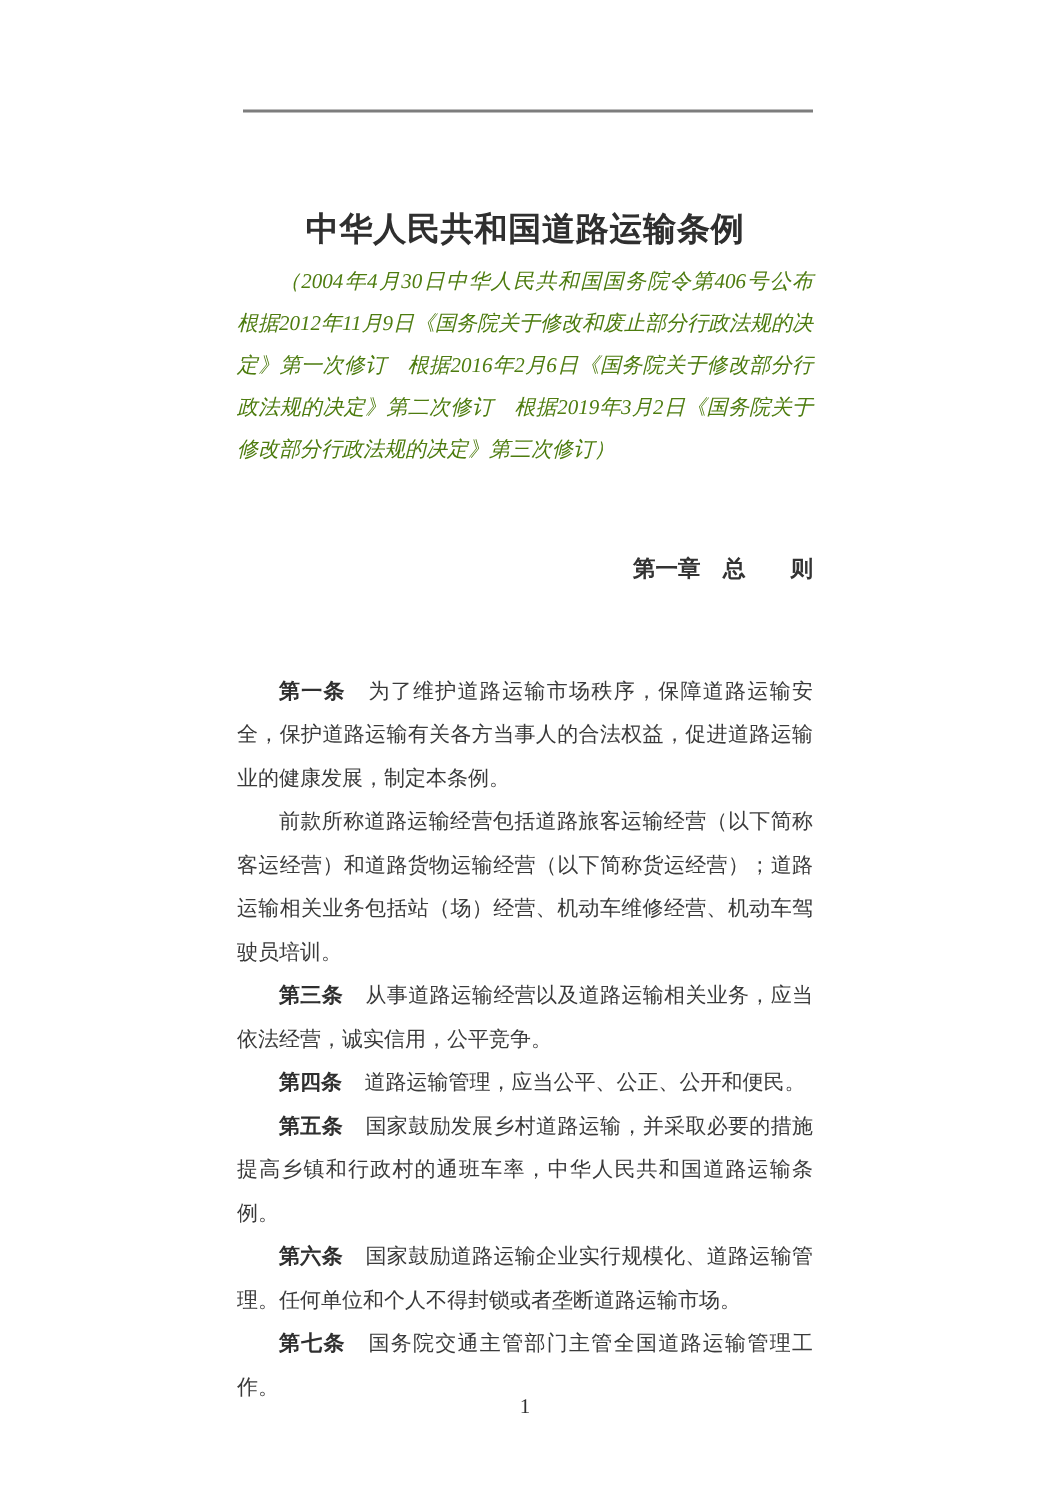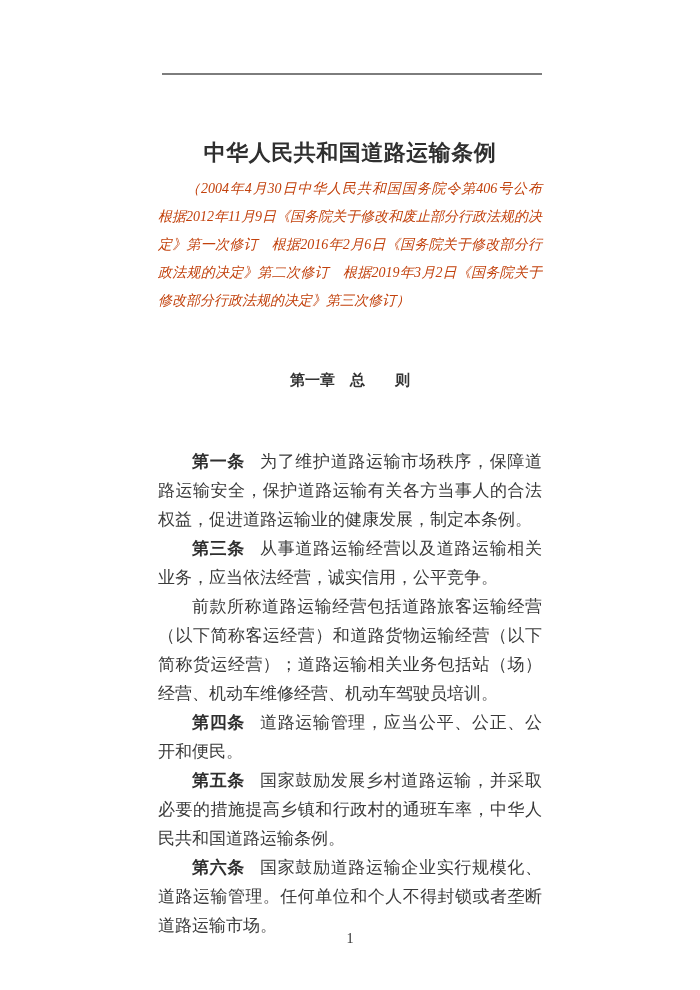--- a/index.html
+++ b/index.html
@@ -36,36 +36,36 @@
     letter-spacing: 0.5px;
     color: #2f2f2f;
   }
   .preamble {
     margin: 6px 0 0 0;
     font-size: 14px;
     line-height: 28px;
     font-style: italic;
     text-align: justify;
     text-indent: 2em;
-    color: #c2410c;
+    color: #4d7c0f;
   }
   .chapter-heading {
     margin: 55px 0 0 0;
     font-size: 15px;
     line-height: 20px;
     font-weight: 700;
-    text-align: center;
+    text-align: right;
     color: #333333;
   }
   .doc-body {
     margin-top: 57px;
   }
   .para {
     margin: 0;
-    font-size: 17px;
+    font-size: 14px;
     line-height: 29px;
     text-align: justify;
     text-indent: 2em;
     color: #3a3a3a;
   }
   .para-label {
     font-weight: 700;
     margin-right: 15px;
     color: #2f2f2f;
   }
@@ -91,22 +91,23 @@
   <div class="top-rule"></div>
 
   <h1 class="doc-title">中华人民共和国道路运输条例</h1>
 
   <p class="preamble">（2004年4月30日中华人民共和国国务院令第406号公布　根据2012年11月9日《国务院关于修改和废止部分行政法规的决定》第一次修订　根据2016年2月6日《国务院关于修改部分行政法规的决定》第二次修订　根据2019年3月2日《国务院关于修改部分行政法规的决定》第三次修订）</p>
 
   <h2 class="chapter-heading">第一章　总　　则</h2>
 
   <div class="doc-body">
     <p class="para"><span class="para-label">第一条</span><span class="para-text">为了维护道路运输市场秩序，保障道路运输安全，保护道路运输有关各方当事人的合法权益，促进道路运输业的健康发展，制定本条例。</span></p>
+    <p class="para"><span class="para-label"></span><span class="para-text">前款所称道路运输经营包括道路旅客运输经营（以下简称客运经营）和道路货物运输经营（以下简称货运经营）；道路运输相关业务包括站（场）经营、机动车维修经营、机动车驾驶员培训。</span></p>
     <p class="para"><span class="para-label">第三条</span><span class="para-text">从事道路运输经营以及道路运输相关业务，应当依法经营，诚实信用，公平竞争。</span></p>
-    <p class="para"><span class="para-label"></span><span class="para-text">前款所称道路运输经营包括道路旅客运输经营（以下简称客运经营）和道路货物运输经营（以下简称货运经营）；道路运输相关业务包括站（场）经营、机动车维修经营、机动车驾驶员培训。</span></p>
     <p class="para"><span class="para-label">第四条</span><span class="para-text">道路运输管理，应当公平、公正、公开和便民。</span></p>
     <p class="para"><span class="para-label">第五条</span><span class="para-text">国家鼓励发展乡村道路运输，并采取必要的措施提高乡镇和行政村的通班车率，中华人民共和国道路运输条例。</span></p>
     <p class="para"><span class="para-label">第六条</span><span class="para-text">国家鼓励道路运输企业实行规模化、道路运输管理。任何单位和个人不得封锁或者垄断道路运输市场。</span></p>
+    <p class="para"><span class="para-label">第七条</span><span class="para-text">国务院交通主管部门主管全国道路运输管理工作。</span></p>
   </div>
 
   <div class="page-number">1</div>
 
 </div>
 
 </body></html>

